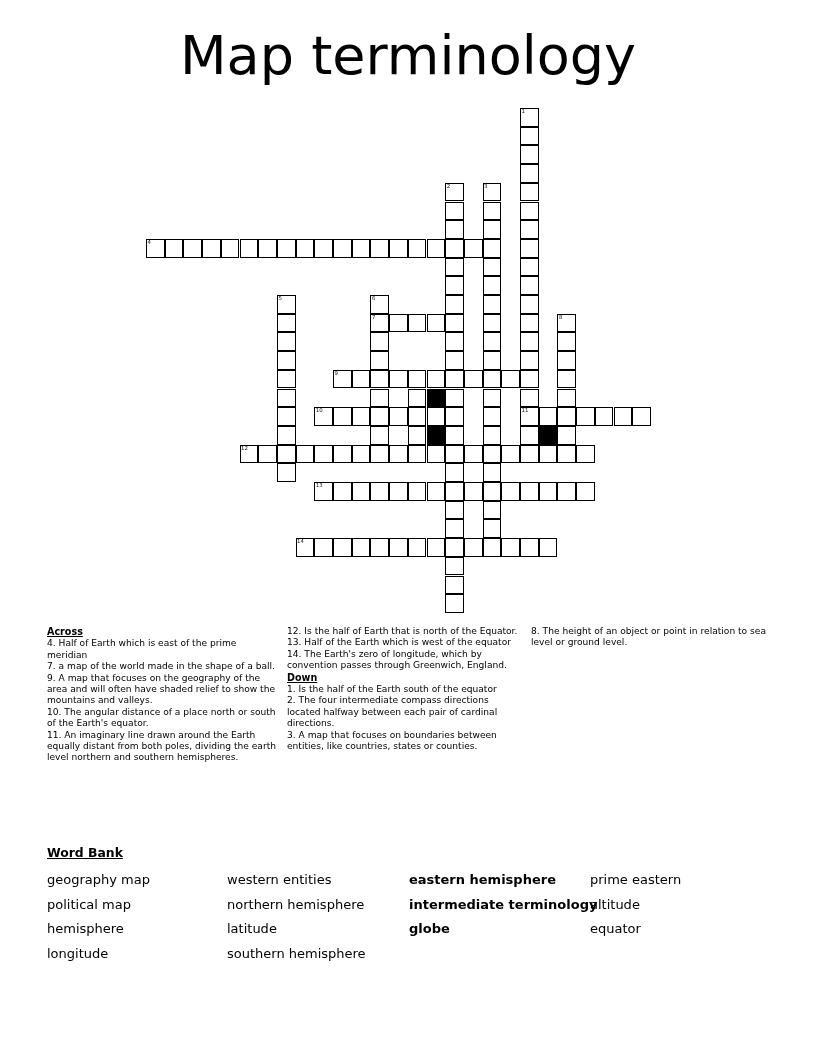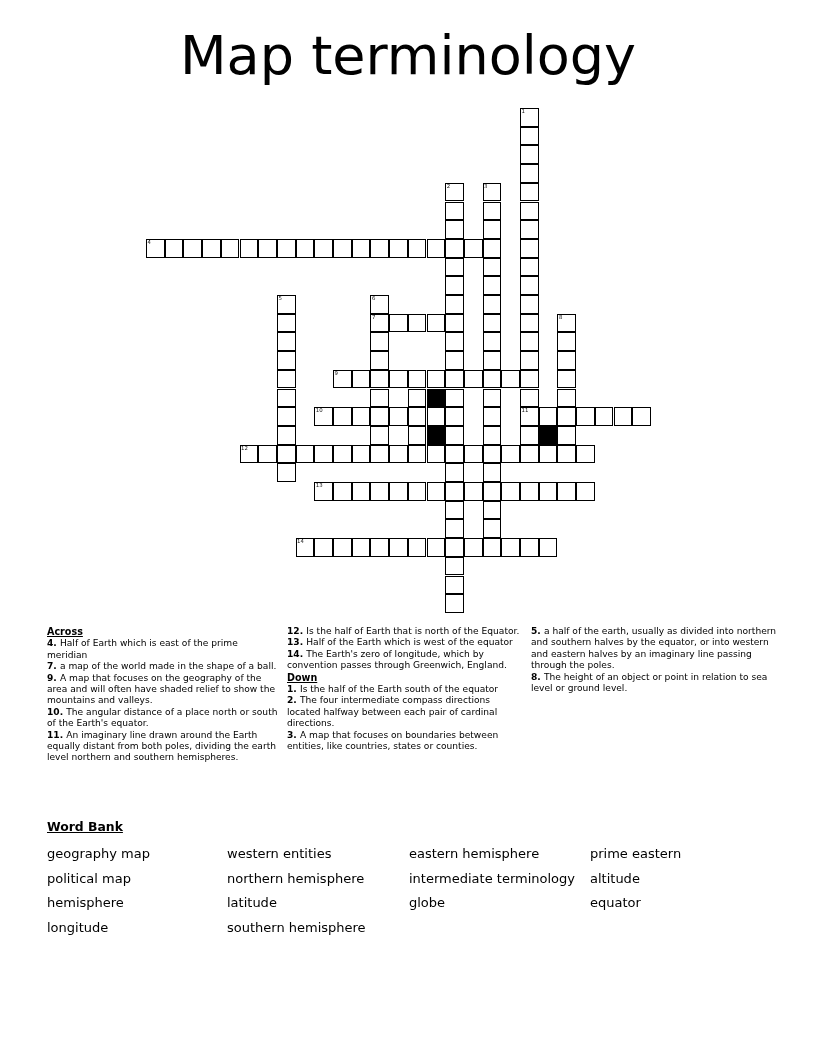--- a/index.html
+++ b/index.html
@@ -60,25 +60,25 @@
   #col-b{left:240px;width:238px;}
   #col-c{left:484px;width:246px;}
   .sec-head{
     font-weight:bold;
     text-decoration:underline;
     font-size:9.6px;
     display:block;
     margin-bottom:1px;
   }
   .clue{display:block;margin:0;padding:0;}
-  .clue .n{font-weight:bold;}
+  .clue .n{font-weight:normal;}
   
   #wordbank{
     position:absolute;
-    left:47px;top:819px;
+    left:47px;top:845px;
     width:730px;
   }
   #wb-title{
     font-size:12.4px;
     font-weight:bold;
     text-decoration:underline;
     font-family:"DejaVu Sans", sans-serif;
     margin-bottom:8px;
     display:block;
   }
@@ -89,21 +89,21 @@
   .wb-col{
     position:absolute;
     top:0;
     font-size:13px;
     line-height:24.5px;
     font-family:"DejaVu Sans", sans-serif;
   }
   .wb-col span{display:block;white-space:nowrap;}
   #wb1{left:0px;}
   #wb2{left:180px;}
-  #wb3{left:362px;}
+  #wb3{left:362px;font-weight:bold;}
   #wb4{left:543px;}
 </style>
 </head>
 <body>
 
 <div id="title">Map terminology</div>
 
 <div id="grid">
     <div class="cell" style="left: 520px; top: 108px;">
       <span class="num">1</span>
@@ -317,21 +317,20 @@
   <div class="cluecol" id="col-b">
       <span class="clue"><span class="n">12. </span><span>Is the half of Earth that is north of the Equator.</span></span>
       <span class="clue"><span class="n">13. </span><span>Half of the Earth which is west of the equator</span></span>
       <span class="clue"><span class="n">14. </span><span>The Earth's zero of longitude, which by convention passes through Greenwich, England.</span></span>
       <span class="sec-head">Down</span>
       <span class="clue"><span class="n">1. </span><span>Is the half of the Earth south of the equator</span></span>
       <span class="clue"><span class="n">2. </span><span>The four intermediate compass directions located halfway between each pair of cardinal directions.</span></span>
       <span class="clue"><span class="n">3. </span><span>A map that focuses on boundaries between entities, like countries, states or counties.</span></span>
     </div>
   <div class="cluecol" id="col-c">
-      <span class="clue"><span class="n">5. </span><span>a half of the earth, usually as divided into northern and southern halves by the equator, or into western and eastern halves by an imaginary line passing through the poles.</span></span>
       <span class="clue"><span class="n">8. </span><span>The height of an object or point in relation to sea level or ground level.</span></span>
     </div>
 </div>
 
 <div id="wordbank">
   <span id="wb-title">Word Bank</span>
   <div id="wb-grid">
     <div class="wb-col" id="wb1">
         <span>geography map</span>
         <span>political map</span>

